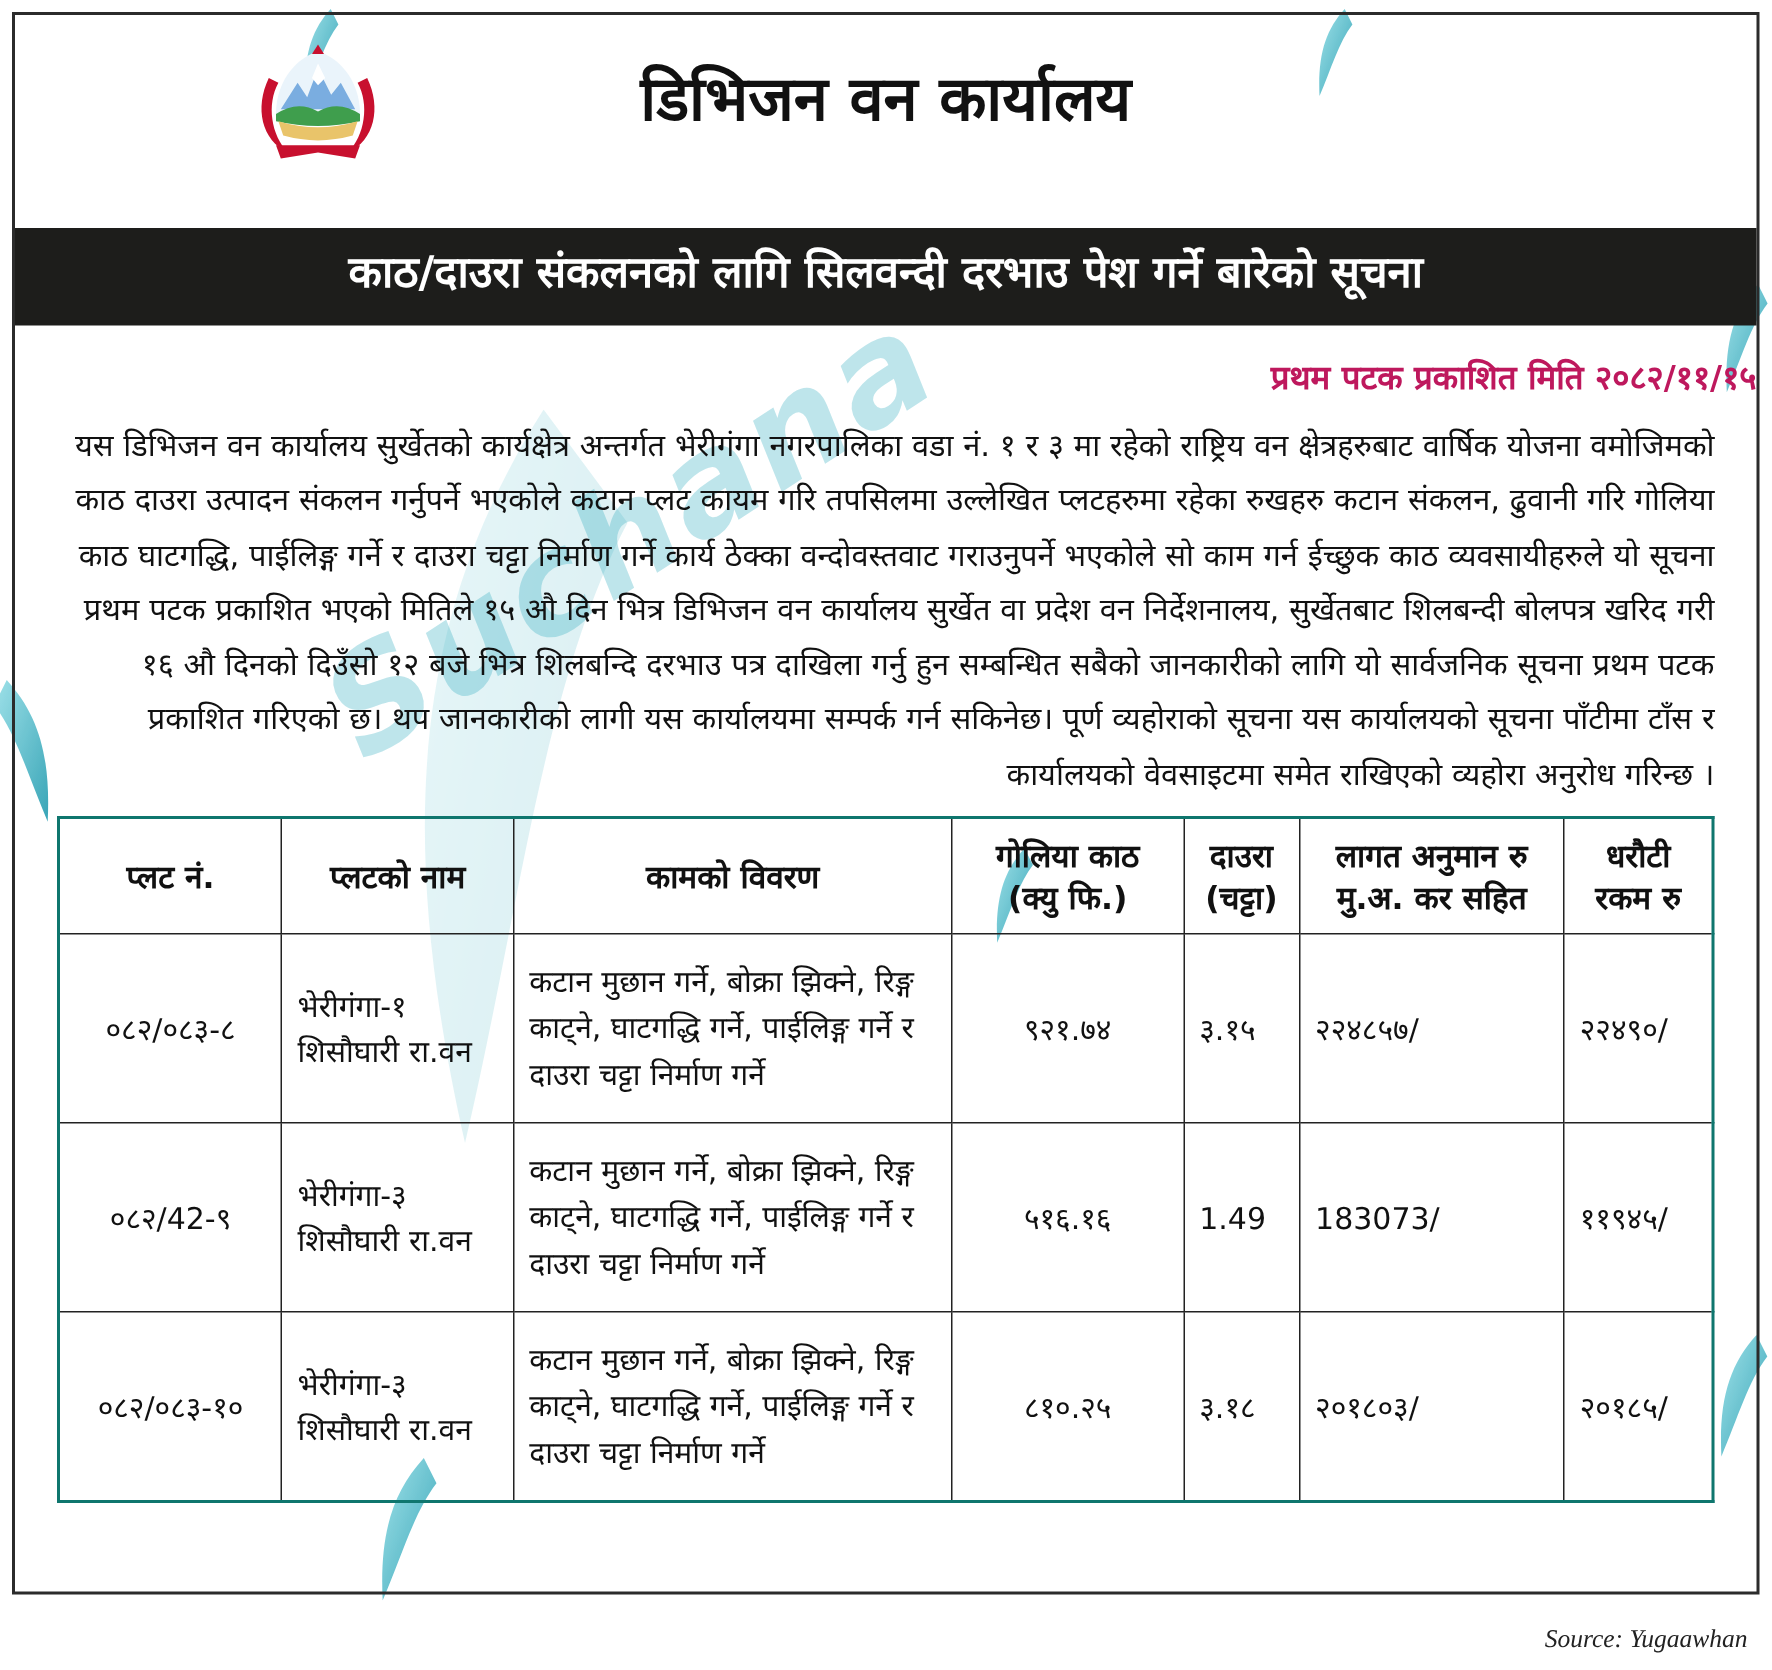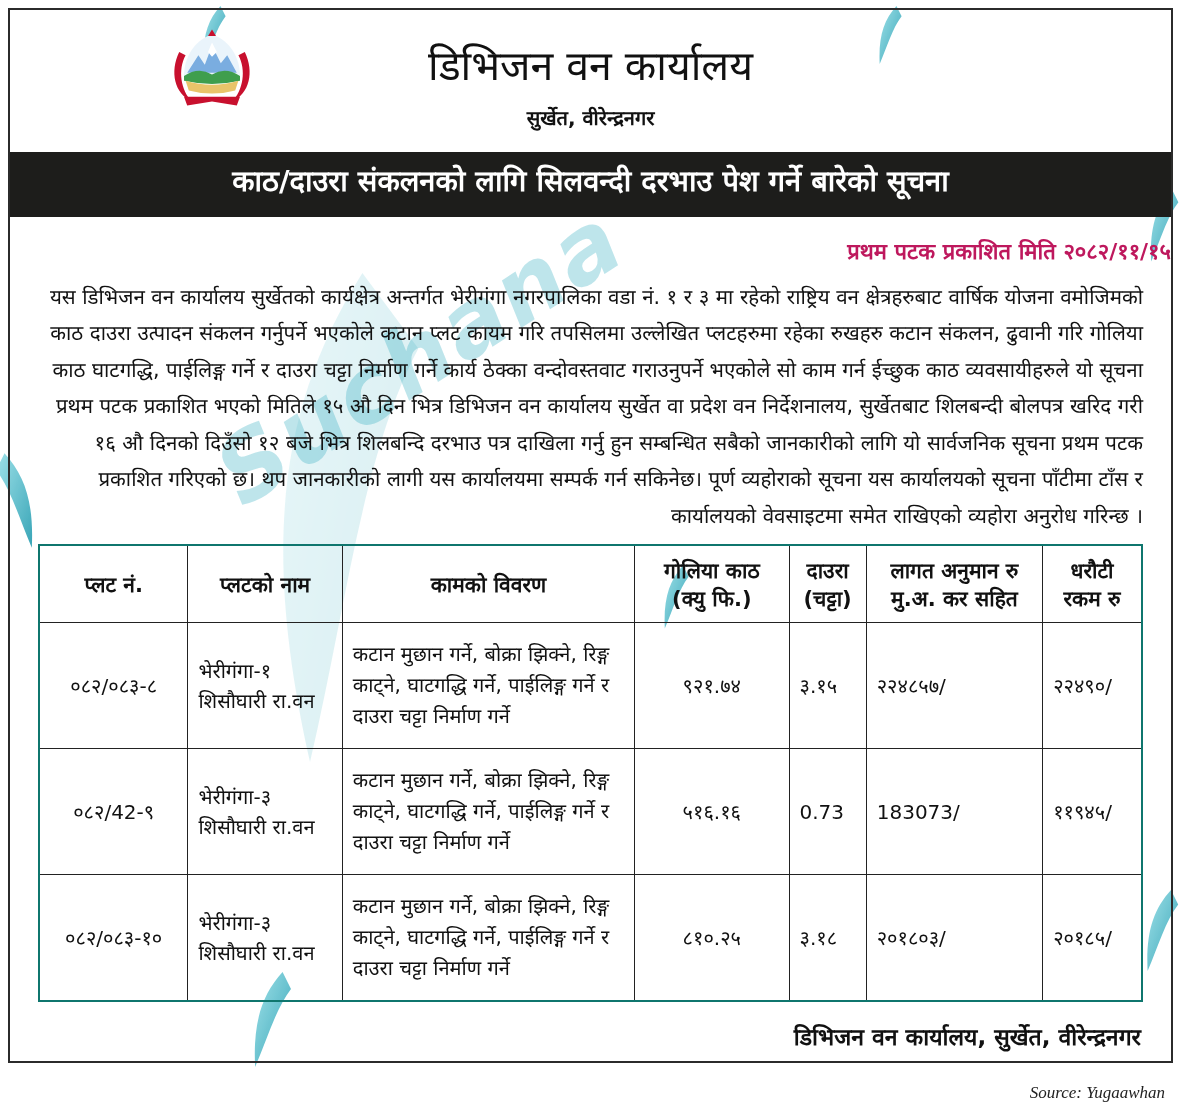--- a/index.html
+++ b/index.html
@@ -23,21 +23,21 @@
 
   
   .doc {
     position:absolute; z-index:1; left:8px; top:8px; right:8px; bottom:50px;
     border:2px solid #2b2b2b; background:transparent;
   }
   .doc-header { position:relative; height:142px; }
   .emblem { position:absolute; left:158px; top:12px; width:88px; height:92px; }
   .title {
     text-align:center; padding-top:26px;
-    font-size:41px; font-weight:normal; color:#111;
+    font-size:41px; font-weight:bold; color:#111;
   }
   .subtitle { text-align:center; margin-top:12px; font-size:20px; font-weight:bold; color:#111; }
 
   .banner {
     height:65px; line-height:58px; background:#1d1d1b; color:#ffffff;
     text-align:center; font-size:29px; font-weight:bold;
   }
   .pubdate { margin-top:18px; text-align:right; font-size:22px; font-weight:bold; color:#be185d; }
 
   .bodytext {
@@ -152,21 +152,20 @@
           <path d="M20 60 C20 30 40 12 55 8 C70 12 90 30 90 60 Z" fill="#eaf4fb"></path>
           <path d="M24 56 L38 34 L46 46 L55 22 L66 44 L74 34 L86 56 Z" fill="#7aade0"></path>
           <path d="M50 30 L55 18 L61 30 L55 36 Z" fill="#ffffff"></path>
           <path d="M20 60 Q38 48 55 58 Q72 48 90 60 L90 66 Q55 74 20 66 Z" fill="#3f9e4d"></path>
           <path d="M22 66 Q55 76 88 66 L84 78 Q55 86 26 78 Z" fill="#e9c46a"></path>
           <path d="M50 10 L55 2 L60 10 Z" fill="#c8102e"></path>
           <path d="M20 86 L90 86 L86 97 L55 92 L24 97 Z" fill="#c8102e"></path>
         </svg>
       </div>
       <div class="title">डिभिजन वन कार्यालय</div>
-      <div class="subtitle">सुर्खेत, वीरेन्द्रनगर</div>
     </div>
 
     <div class="banner">काठ/दाउरा संकलनको लागि सिलवन्दी दरभाउ पेश गर्ने बारेको सूचना</div>
 
     <div class="pubdate">प्रथम पटक प्रकाशित मिति २०८२/११/१५</div>
 
     <div class="bodytext">यस डिभिजन वन कार्यालय सुर्खेतको कार्यक्षेत्र अन्तर्गत भेरीगंगा नगरपालिका वडा नं. १ र ३ मा रहेको राष्ट्रिय वन क्षेत्रहरुबाट वार्षिक योजना वमोजिमको काठ दाउरा उत्पादन संकलन गर्नुपर्ने भएकोले कटान प्लट कायम गरि तपसिलमा उल्लेखित प्लटहरुमा रहेका रुखहरु कटान संकलन, ढुवानी गरि गोलिया काठ घाटगद्धि, पाईलिङ्ग गर्ने र दाउरा चट्टा निर्माण गर्ने कार्य ठेक्का वन्दोवस्तवाट गराउनुपर्ने भएकोले सो काम गर्न ईच्छुक काठ व्यवसायीहरुले यो सूचना प्रथम पटक प्रकाशित भएको मितिले १५ औ दिन भित्र डिभिजन वन कार्यालय सुर्खेत वा प्रदेश वन निर्देशनालय, सुर्खेतबाट शिलबन्दी बोलपत्र खरिद गरी १६ औ दिनको दिउँसो १२ बजे भित्र शिलबन्दि दरभाउ पत्र दाखिला गर्नु हुन सम्बन्धित सबैको जानकारीको लागि यो सार्वजनिक सूचना प्रथम पटक प्रकाशित गरिएको छ। थप जानकारीको लागी यस कार्यालयमा सम्पर्क गर्न सकिनेछ। पूर्ण व्यहोराको सूचना यस कार्यालयको सूचना पाँटीमा टाँस र कार्यालयको वेवसाइटमा समेत राखिएको व्यहोरा अनुरोध गरिन्छ ।</div>
 
 
     <table class="schedule">
@@ -204,36 +203,35 @@
           <td class="c-fire">३.१५</td>
           <td class="c-cost">२२४८५७/</td>
           <td class="c-depo">२२४९०/</td>
         </tr>
         <tr>
           <td class="c-plot">०८२/42-९</td>
           <td class="c-name">भेरीगंगा-३
 शिसौघारी रा.वन</td>
           <td class="c-desc">कटान मुछान गर्ने, बोक्रा झिक्ने, रिङ्ग काट्ने, घाटगद्धि गर्ने, पाईलिङ्ग गर्ने र दाउरा चट्टा निर्माण गर्ने</td>
           <td class="c-timber">५१६.१६</td>
-          <td class="c-fire">0.73</td>
+          <td class="c-fire">1.49</td>
           <td class="c-cost">183073/</td>
           <td class="c-depo">११९४५/</td>
         </tr>
         <tr>
           <td class="c-plot">०८२/०८३-१०</td>
           <td class="c-name">भेरीगंगा-३
 शिसौघारी रा.वन</td>
           <td class="c-desc">कटान मुछान गर्ने, बोक्रा झिक्ने, रिङ्ग काट्ने, घाटगद्धि गर्ने, पाईलिङ्ग गर्ने र दाउरा चट्टा निर्माण गर्ने</td>
           <td class="c-timber">८१०.२५</td>
           <td class="c-fire">३.१८</td>
           <td class="c-cost">२०१८०३/</td>
           <td class="c-depo">२०१८५/</td>
         </tr>
       </tbody>
     </table>
 
-    <div class="signoff">डिभिजन वन कार्यालय, सुर्खेत, वीरेन्द्रनगर</div>
 
   </div>
 
   <div class="source">Source: Yugaawhan</div>
 
 </div>
 
 </body></html>

